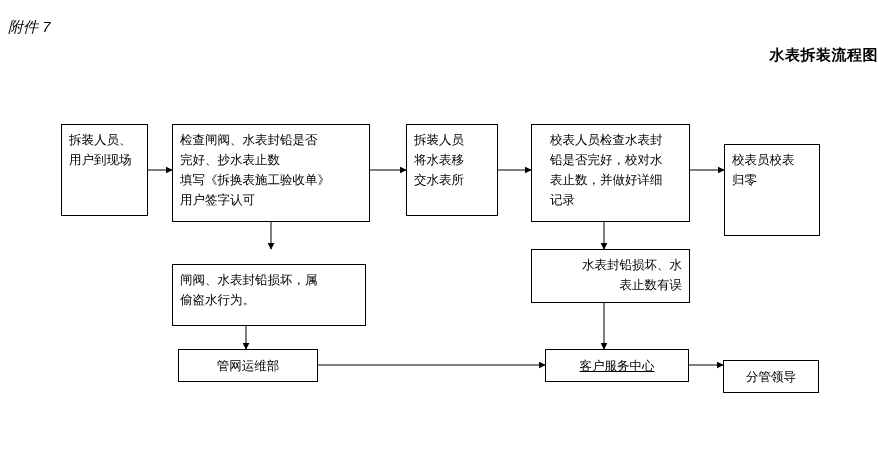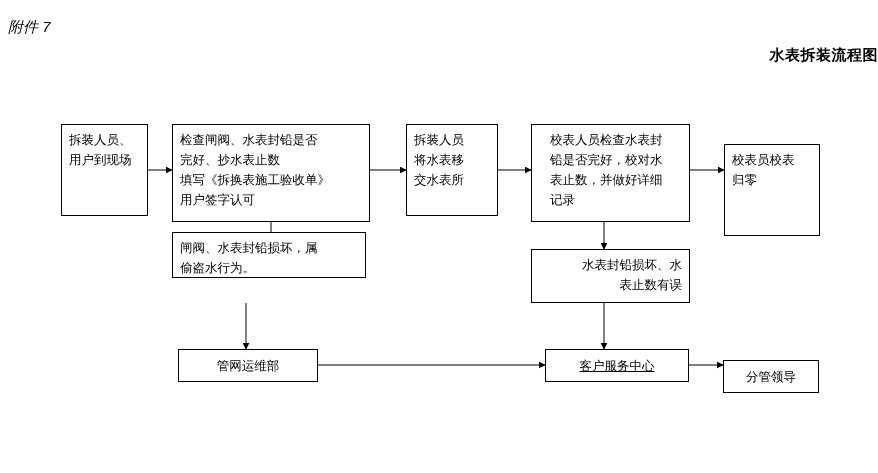--- a/index.html
+++ b/index.html
@@ -113,21 +113,21 @@
 交水表所</div>
 
   <div class="node" style="left:531px; top:124px; width:159px; height:98px;padding-left:18px;">校表人员检查水表封
 铅是否完好，校对水
 表止数，并做好详细
 记录</div>
 
   <div class="node" style="left:724px; top:124px; width:96px; height:92px;margin-top:20px;">校表员校表
 归零</div>
 
-  <div class="node" style="left:172px; top:232px; width:194px; height:46px;">闸阀、水表封铅损坏，属
+  <div class="node" style="left:172px; top:264px; width:194px; height:62px;">闸阀、水表封铅损坏，属
 偷盗水行为。</div>
 
   <div class="node" style="left:531px; top:249px; width:159px; height:54px;text-align:right;">水表封铅损坏、水
 表止数有误</div>
 
   <div class="node center" style="left:178px; top:349px; width:140px; height:33px;">管网运维部</div>
 
   <div class="node center" style="left:545px; top:349px; width:144px; height:33px;text-decoration:underline;">客户服务中心</div>
 
   <div class="node center" style="left:723px; top:349px; width:96px; height:33px;margin-top:11px;">分管领导</div>

